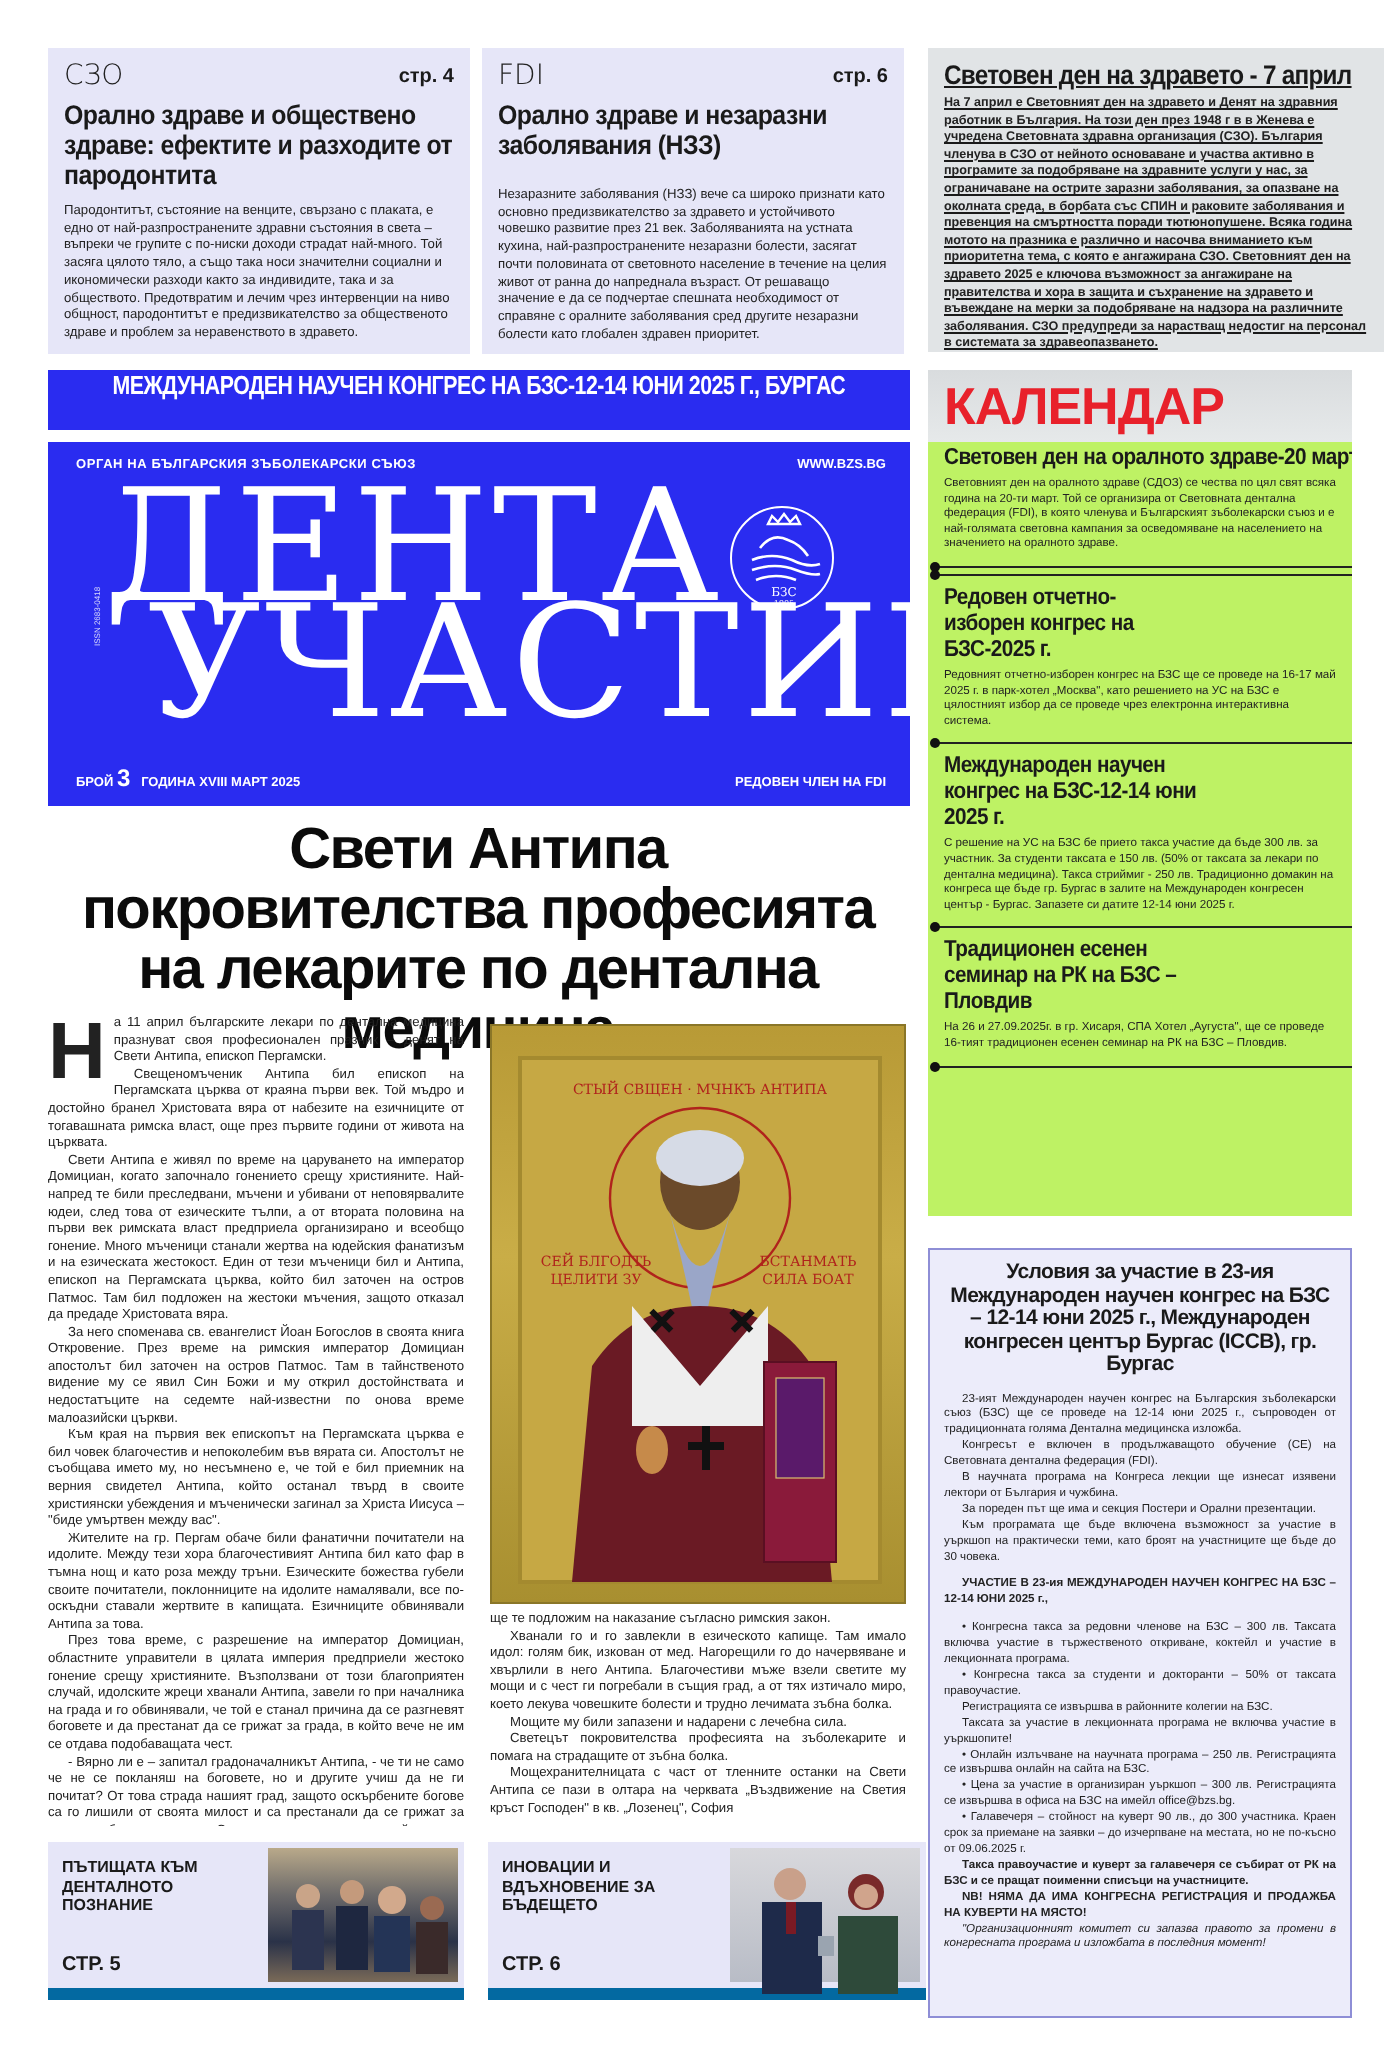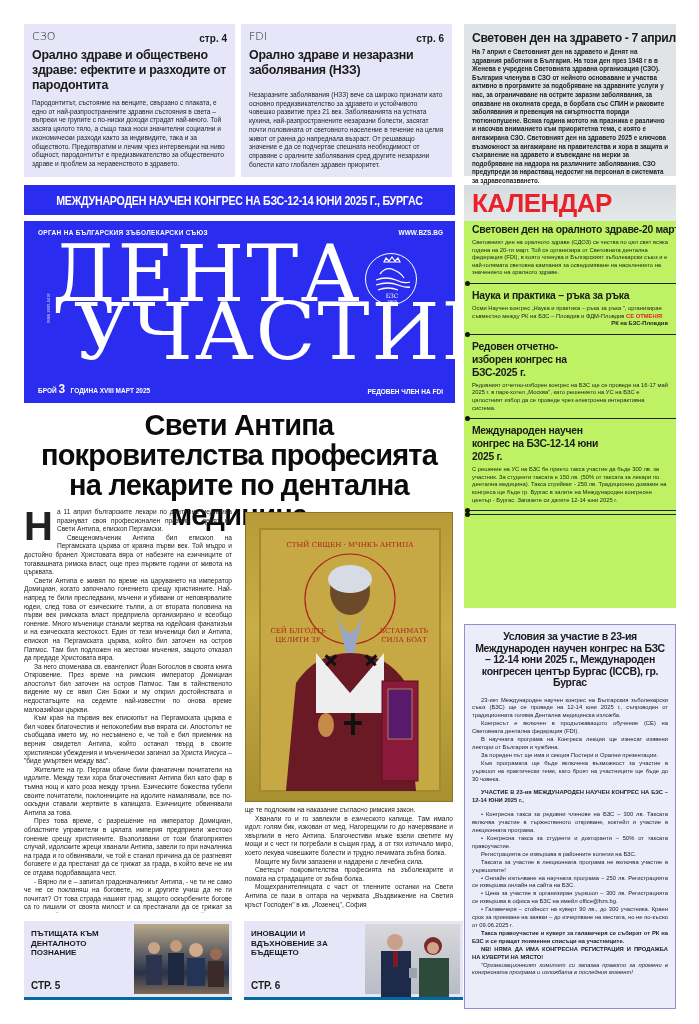--- a/index.html
+++ b/index.html
@@ -1,31 +1,31 @@
 <!DOCTYPE html>
 <html><head>
 <meta charset="utf-8">
 <style>
   * { box-sizing: border-box; margin: 0; padding: 0; }
   body { width: 699px; height: 1024px; background: #ffffff; font-family: "Liberation Sans", sans-serif; color: #1a1a1a; position: relative; overflow: hidden; }
   .abs { position: absolute; }
 
   
   .teaser { background: #e6e6f8; padding: 6px 8px; }
-  .teaser .tag { font-family: "DejaVu Sans", sans-serif; font-size: 11px; font-weight: 300; color: #222; }
+  .teaser .tag { font-family: "DejaVu Sans", sans-serif; font-size: 14px; font-weight: 300; color: #222; }
   .teaser .page { position: absolute; right: 8px; top: 9px; font-size: 10px; font-weight: bold; font-family: "Liberation Sans", sans-serif; text-align: center; }
   .teaser h3 { font-family: "Liberation Sans", sans-serif; font-weight: bold; font-size: 13.5px; line-height: 15px; margin-top: 4px; letter-spacing: -0.3px; transform: scaleX(0.92); transform-origin: left; }
   .teaser p { font-size: 6.6px; line-height: 8.7px; margin-top: 7px; color: #222; text-align: left; }
 
   .who { background: #e1e4e6; padding: 6px 8px; }
   .who h3 { font-size: 13.5px; font-weight: bold; letter-spacing: -0.4px; transform: scaleX(0.9); transform-origin: left; white-space: nowrap; }
   .who p { font-size: 6.3px; line-height: 8.6px; margin-top: 3px; font-weight: bold; color: #222; }
 
   
-  .banner { background: #2a2cf0; color: #fff; display:flex; align-items:center; justify-content:center; }
+  .banner { background: #2a2cf0; color: #fff; display:flex; align-items:flex-start; justify-content:center; }
   .banner span { font-family: "Liberation Sans", sans-serif; font-weight: bold; font-size: 13px; letter-spacing: -0.3px; transform: scaleX(0.82); white-space: nowrap; }
 
   
   .mast { background: #2a2cf0; color: #fff; }
   .mast .org { position:absolute; left: 14px; top: 8px; font-size: 6.5px; font-weight: bold; letter-spacing: 0.3px; }
   .mast .url { position:absolute; right: 12px; top: 8px; font-size: 6.5px; font-weight: bold; }
   .mast .logo1 { position:absolute; left: 28px; top: 14px; font-family: "DejaVu Serif", serif; font-size: 78px; line-height: 78px; letter-spacing: 2px; font-weight: normal; }
   .mast .logo2 { position:absolute; left: 50px; top: 72px; font-family: "DejaVu Serif", serif; font-size: 78px; line-height: 78px; letter-spacing: 2px; }
   .mast .issn { position:absolute; left: 22px; top: 102px; font-size: 4px; transform: rotate(-90deg); transform-origin: left top; opacity: 0.8; white-space: nowrap; }
   .mast .emblem { position:absolute; right: 38px; top: 32px; width: 52px; height: 52px; border: 1.5px solid #fff; border-radius: 50%; }
@@ -55,21 +55,21 @@
   .red { color: #e8212b; font-weight: bold; }
 
   
   .cond { background: #ececfa; border: 1px solid #8e8ed6; padding: 6px 7px; }
   .cond h4 { text-align: center; font-size: 10.5px; line-height: 11.5px; font-weight: bold; letter-spacing: -0.3px; }
   .cond p { font-size: 5.8px; line-height: 7.9px; text-align: justify; text-indent: 9px; color: #222; }
   .cond .bold { font-weight: bold; }
   .cond .ital { font-style: italic; }
 
   
-  .promo { background: #e6e6f8; border-bottom: 3px solid #0369a1; }
+  .promo { background: #e6e6f8; border-bottom: 6px solid #0369a1; }
   .promo .txt { position:absolute; left: 7px; top: 8px; font-size: 8px; font-weight: bold; line-height: 9.5px; width: 70px; }
   .promo .pg { position:absolute; left: 7px; bottom: 6px; font-size: 10px; font-weight: bold; }
   .promo .photo { position:absolute; right: 3px; top: 3px; bottom: 3px; width: 95px; }
 </style>
 </head>
 <body>
 
 <div class="abs teaser" style="left:24px;top:24px;width:211px;height:153px;">
   <div class="tag">СЗО</div>
   <div class="page">стр. 4</div>
@@ -77,21 +77,21 @@
   <p>Пародонтитът, състояние на венците, свързано с плаката, е едно от най-разпространените здравни състояния в света – въпреки че групите с по-ниски доходи страдат най-много. Той засяга цялото тяло, а също така носи значителни социални и икономически разходи както за индивидите, така и за обществото. Предотвратим и лечим чрез интервенции на ниво общност, пародонтитът е предизвикателство за общественото здраве и проблем за неравенството в здравето.</p>
 </div>
 
 <div class="abs teaser" style="left:241px;top:24px;width:211px;height:153px;">
   <div class="tag">FDI</div>
   <div class="page">стр. 6</div>
   <h3 style="width:200px;">Орално здраве и незаразни заболявания (НЗЗ)</h3>
   <p style="margin-top:14px;">Незаразните заболявания (НЗЗ) вече са широко признати като основно предизвикателство за здравето и устойчивото човешко развитие през 21 век. Заболяванията на устната кухина, най-разпространените незаразни болести, засягат почти половината от световното население в течение на целия живот от ранна до напреднала възраст. От решаващо значение е да се подчертае спешната необходимост от справяне с оралните заболявания сред другите незаразни болести като глобален здравен приоритет.</p>
 </div>
 
-<div class="abs who" style="left:464px;top:24px;width:212px;height:152px;">
+<div class="abs who" style="left:464px;top:24px;width:228px;height:152px;text-decoration:underline;">
   <h3>Световен ден на здравето - 7 април</h3>
   <p>На 7 април е Световният ден на здравето и Денят на здравния работник в България. На този ден през 1948 г в в Женева е учредена Световната здравна организация (СЗО). България членува в СЗО от нейното основаване и участва активно в програмите за подобряване на здравните услуги у нас, за ограничаване на острите заразни заболявания, за опазване на околната среда, в борбата със СПИН и раковите заболявания и превенция на смъртността поради тютюнопушене. Всяка година мотото на празника е различно и насочва вниманието към приоритетна тема, с която е ангажирана СЗО. Световният ден на здравето 2025 е ключова възможност за ангажиране на правителства и хора в защита и съхранение на здравето и въвеждане на мерки за подобряване на надзора на различните заболявания. СЗО предупреди за нарастващ недостиг на персонал в системата за здравеопазването.</p>
 </div>
 
 <div class="abs banner" style="left:24px;top:185px;width:431px;height:30px;">
   <span>МЕЖДУНАРОДЕН НАУЧЕН КОНГРЕС НА БЗС-12-14 ЮНИ 2025 Г., БУРГАС</span>
 </div>
 
 <div class="abs mast" style="left:24px;top:221px;width:431px;height:182px;">
   <div class="org">ОРГАН НА БЪЛГАРСКИЯ ЗЪБОЛЕКАРСКИ СЪЮЗ</div>
@@ -170,42 +170,38 @@
 
 <div class="abs cal" style="left:464px;top:185px;width:212px;height:423px;overflow:hidden;">
   <div class="title">КАЛЕНДАР</div>
 
   <div class="item">
     <h4>Световен ден на оралното здраве-20 март</h4>
     <p>Световният ден на оралното здраве (СДОЗ) се чества по цял свят всяка година на 20-ти март. Той се организира от Световната дентална федерация (FDI), в която членува и Българският зъболекарски съюз и е най-голямата световна кампания за осведомяване на населението на значението на оралното здраве.</p>
   </div>
   <div class="sep"></div>
 
-  <div class="item">
-    <h4>Наука и практика – ръка за ръка</h4>
-    <p>
-      <span>Осми Научен конгрес „Наука и практика – ръка за ръка ", организиран съвместно между РК на БЗС – Пловдив и ФДМ-Пловдив</span>
-      <span class="red">СЕ ОТМЕНЯ!</span>
-    </p>
-    <p style="text-align:right;font-weight:bold;margin-top:0;">РК на БЗС-Пловдив</p>
-  </div>
   <div class="sep"></div>
 
   <div class="item">
     <h4 style="white-space:normal;width:140px;">Редовен отчетно-изборен конгрес на БЗС-2025 г.</h4>
     <p>Редовният отчетно-изборен конгрес на БЗС ще се проведе на 16-17 май 2025 г. в парк-хотел „Москва", като решението на УС на БЗС е цялостният избор да се проведе чрез електронна интерактивна система.</p>
   </div>
   <div class="sep"></div>
 
   <div class="item">
     <h4 style="white-space:normal;width:160px;">Международен научен конгрес на БЗС-12-14 юни 2025 г.</h4>
     <p>С решение на УС на БЗС бе прието такса участие да бъде 300 лв. за участник. За студенти таксата е 150 лв. (50% от таксата за лекари по дентална медицина). Такса стриймиг - 250 лв. Традиционно домакин на конгреса ще бъде гр. Бургас в залите на Международен конгресен център - Бургас. Запазете си датите 12-14 юни 2025 г.</p>
   </div>
   <div class="sep"></div>
 
+  <div class="item">
+    <h4 style="white-space:normal;width:160px;">Традиционен есенен семинар на РК на БЗС – Пловдив</h4>
+    <p>На 26 и 27.09.2025г. в гр. Хисаря, СПА Хотел „Аугуста", ще се проведе 16-тият традиционен есенен семинар на РК на БЗС – Пловдив.</p>
+  </div>
   <div class="sep"></div>
 
 </div>
 
 <div class="abs cond" style="left:464px;top:624px;width:212px;height:385px;overflow:hidden;">
   <h4>Условия за участие в 23-ия Международен научен конгрес на БЗС – 12-14 юни 2025 г., Международен конгресен център Бургас (ICCB), гр. Бургас</h4>
   <div style="height:8px"></div>
   <p>23-ият Международен научен конгрес на Българския зъболекарски съюз (БЗС) ще се проведе на 12-14 юни 2025 г., съпроводен от традиционната голяма Дентална медицинска изложба.</p>
   <p>Конгресът е включен в продължаващото обучение (CE) на Световната дентална федерация (FDI).</p>
   <p>В научната програма на Конгреса лекции ще изнесат изявени лектори от България и чужбина.</p>

